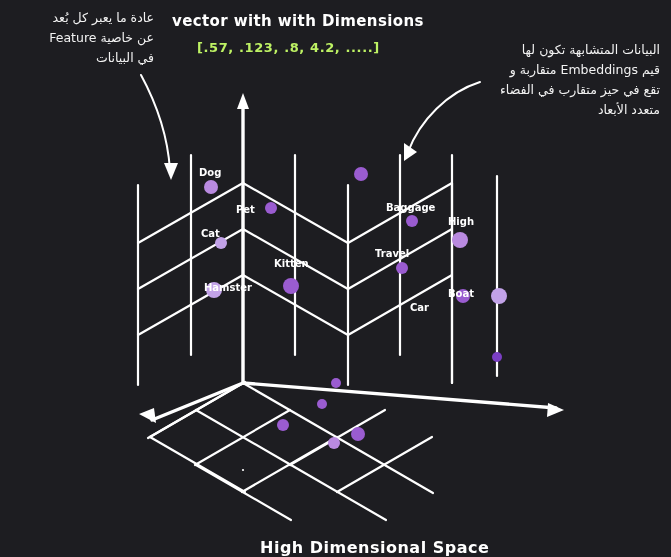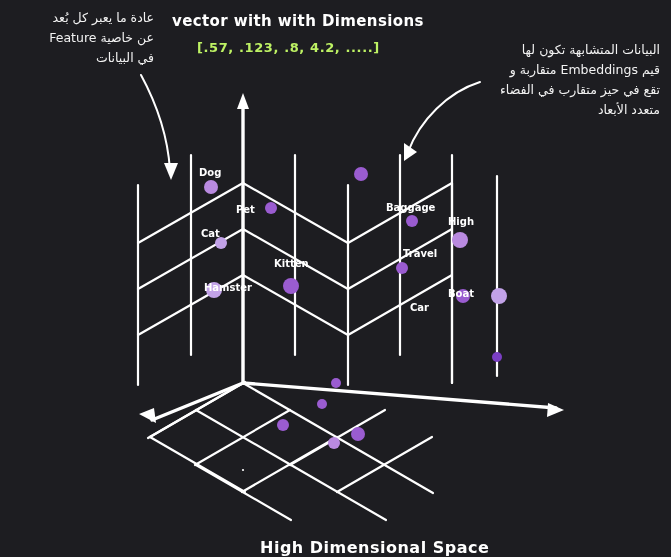--- a/index.html
+++ b/index.html
@@ -151,21 +151,21 @@
   </div>
 
   <div class="node-label" style="left:199px;top:167px;">Dog</div>
   <div class="node-label" style="left:236px;top:204px;text-align:center;">Pet</div>
   <div class="node-label" style="left:201px;top:228px;">Cat</div>
   <div class="node-label" style="left:238px;top:258px;padding-left:36px;">Kitten</div>
   <div class="node-label" style="left:172px;top:282px;padding-left:32px;">Hamster</div>
 
   <div class="node-label" style="left:386px;top:202px;">Baggage</div>
   <div class="node-label" style="left:448px;top:216px;">High</div>
-  <div class="node-label" style="left:403px;top:248px;">Travel</div>
+  <div class="node-label" style="left:375px;top:248px;">Travel</div>
   <div class="node-label" style="left:448px;top:288px;">Boat</div>
   <div class="node-label" style="left:410px;top:302px;">Car</div>
 
   <div class="txt title-top" style="left:172px;top:12px;">vector with with Dimensions</div>
   <div class="txt vector-vals" style="left:197px;top:40px;">[.57, .123, .8, 4.2, .....]</div>
 
   <div class="txt arabic" style="left:458px;top:40px;width:202px;">البيانات المتشابهة تكون لها
 قيم Embeddings متقاربة و
 تقع في حيز متقارب في الفضاء
 متعدد الأبعاد</div>

